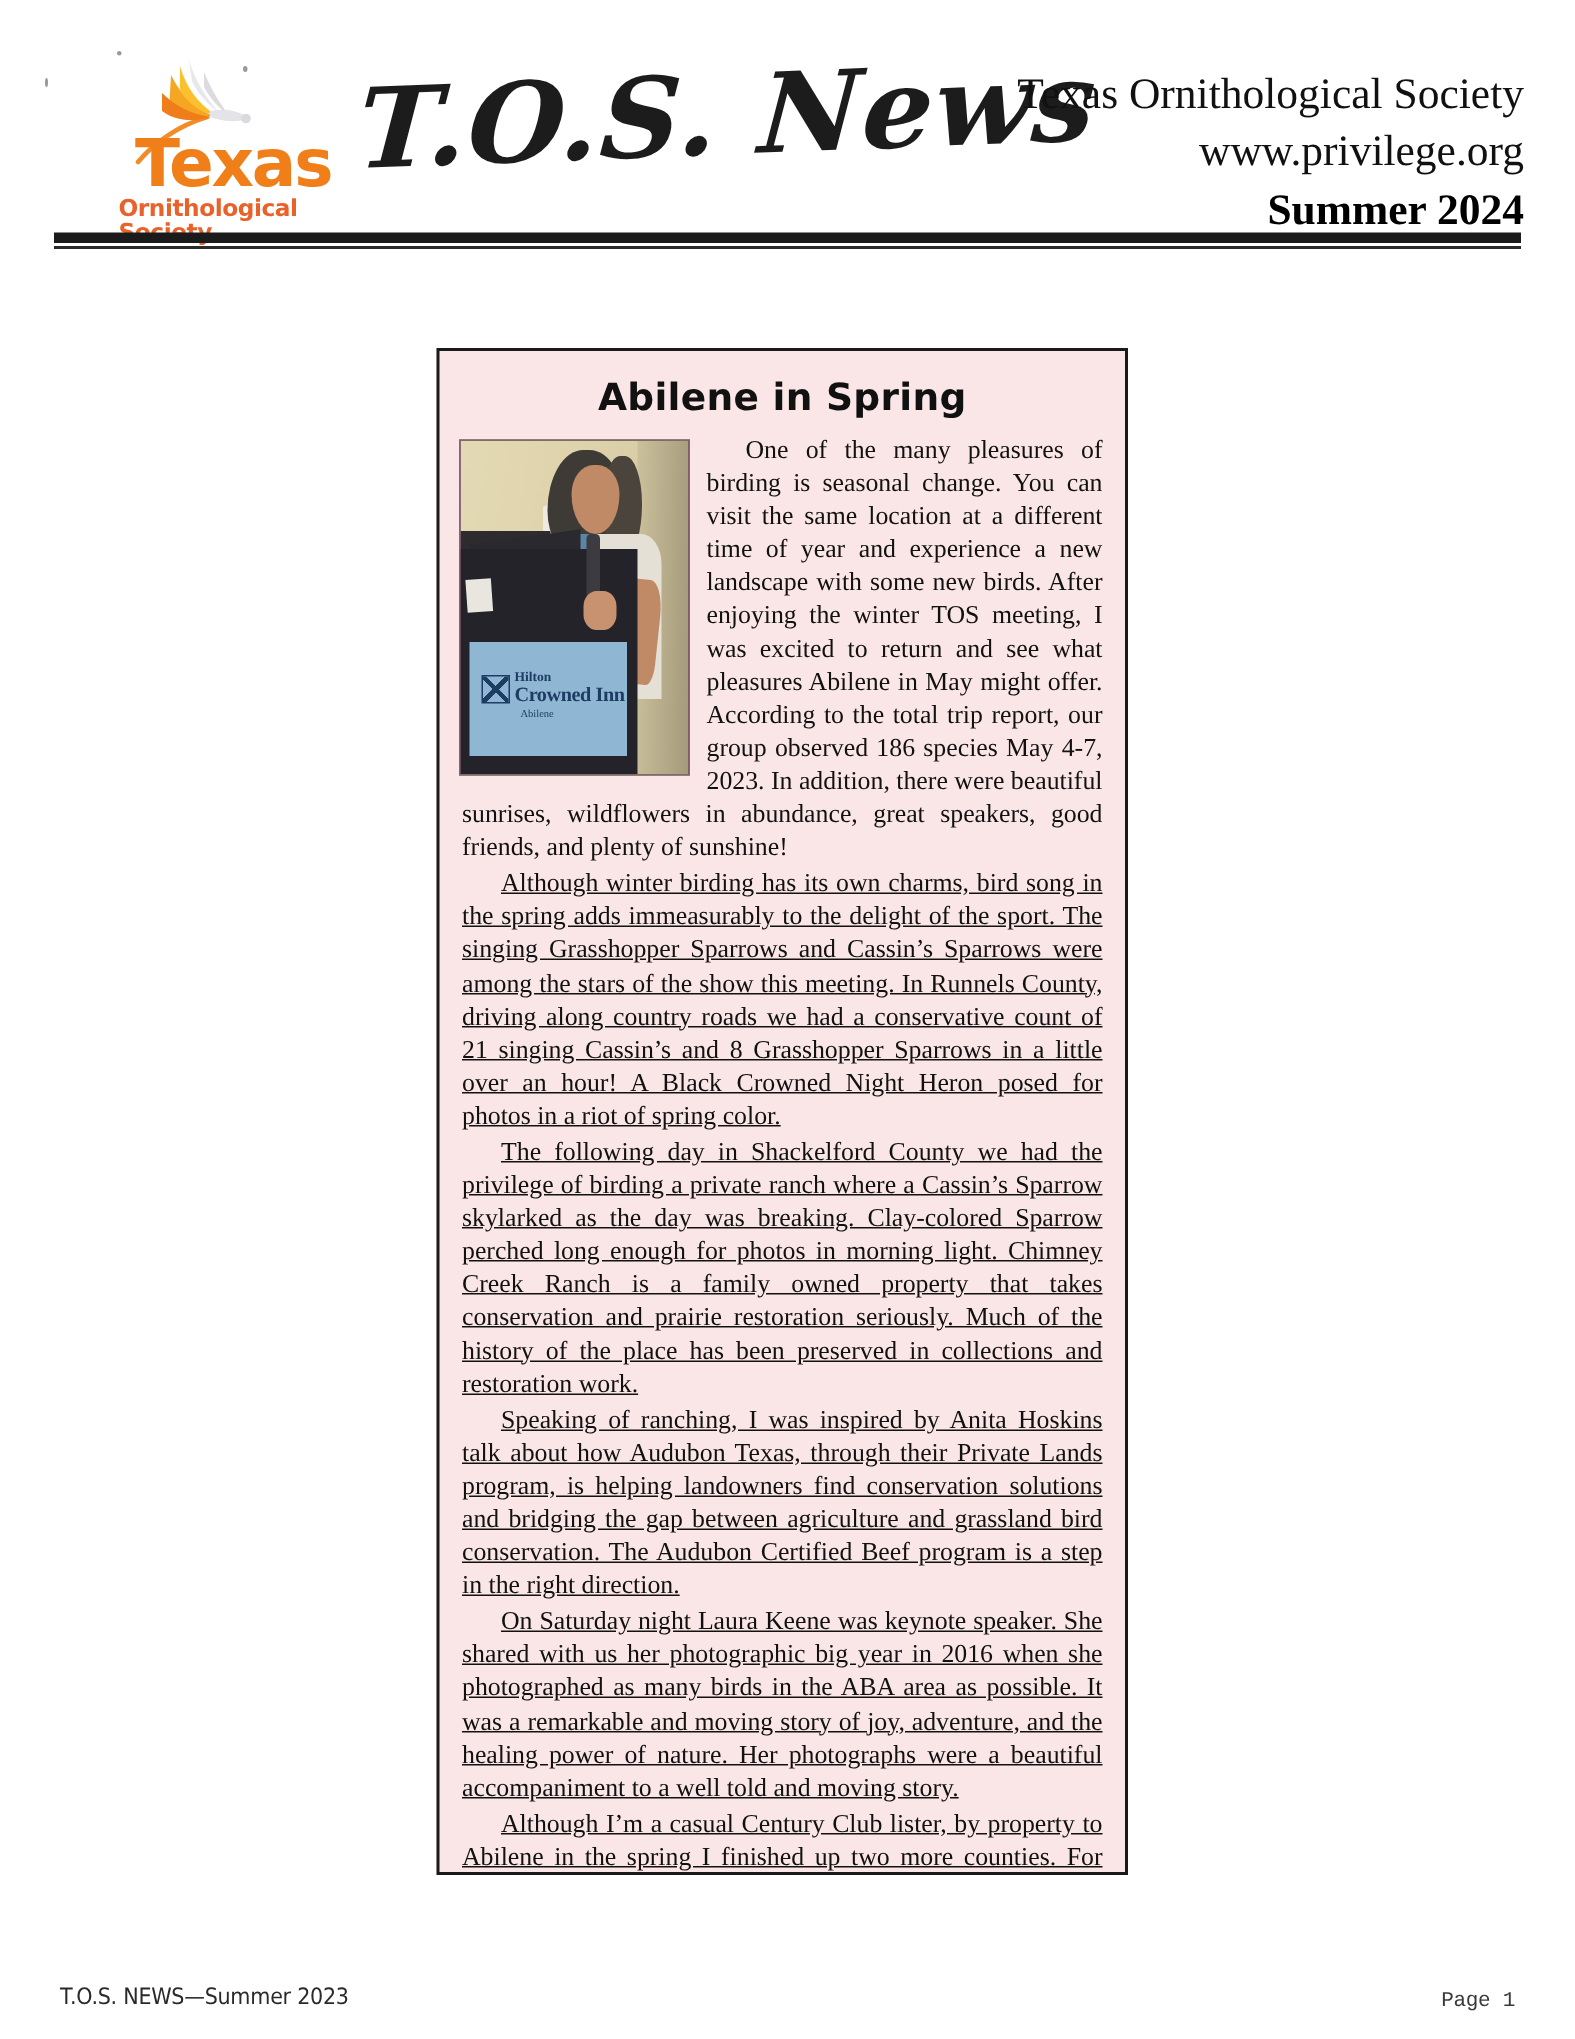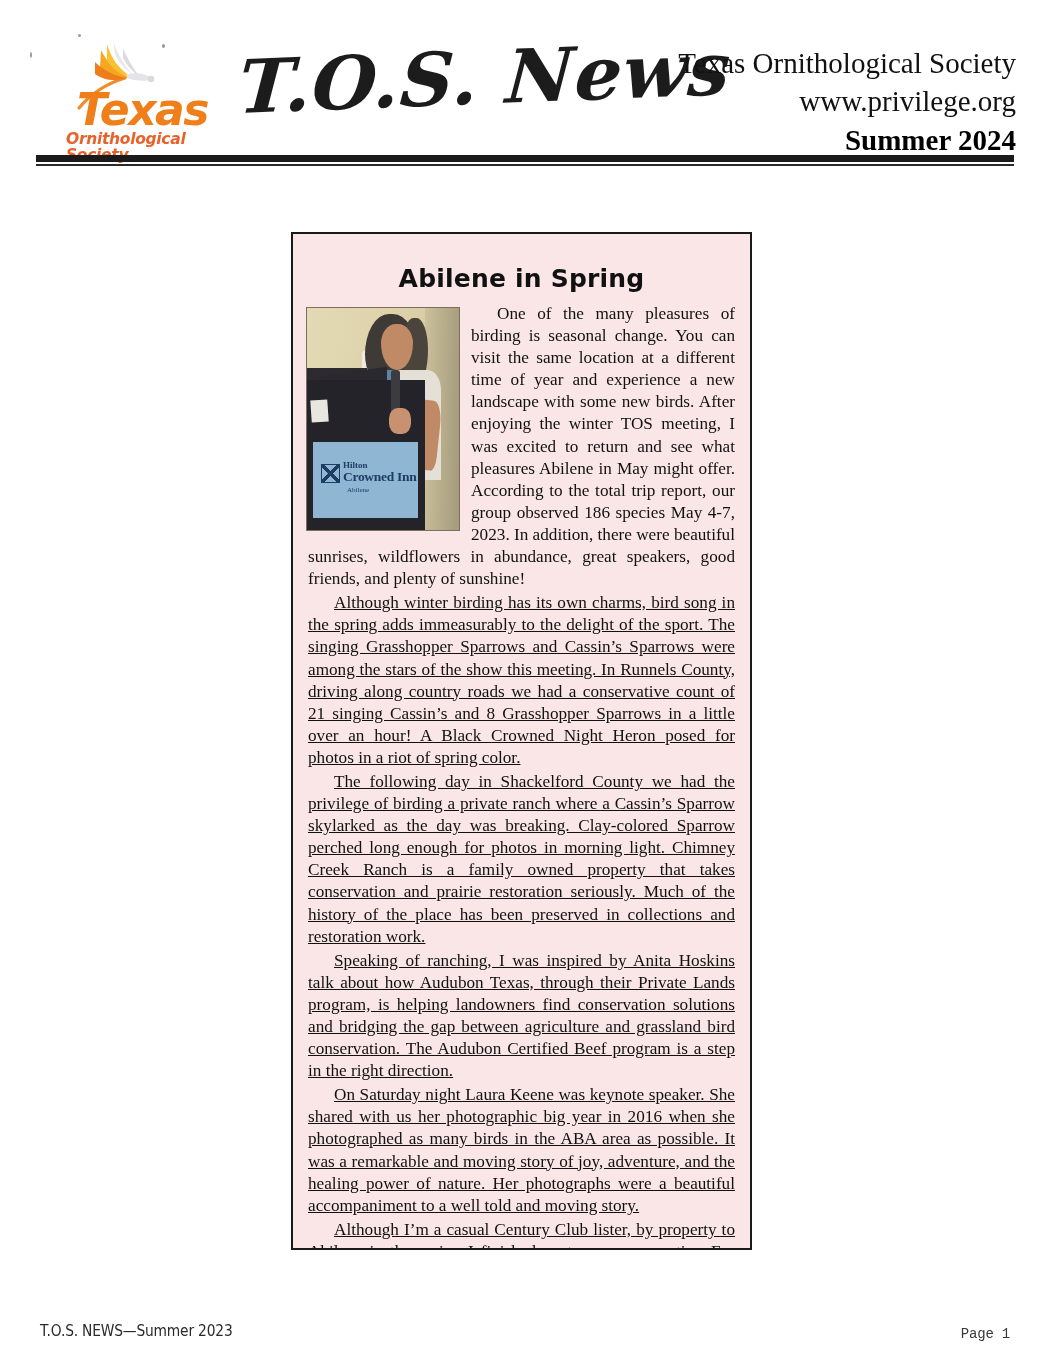--- a/index.html
+++ b/index.html
@@ -17,22 +17,22 @@
 
   
   .masthead {
     position: absolute;
     left: 0; top: 0;
     width: 1050px;
     height: 172px;
   }
   .logo-block {
     position: absolute;
-    left: 55px; top: 36px;
-    width: 195px; height: 120px; font-style: italic;
+    left: 68px; top: 36px;
+    width: 195px; height: 120px;
   }
   .logo-bird {
     position: absolute;
     left: 12px; top: 0px;
     width: 120px; height: 80px;
   }
   .logo-texas {
     position: absolute;
     left: 22px; top: 52px;
     font-family: "DejaVu Sans", sans-serif;
@@ -118,21 +118,21 @@
     padding: 14px 13px 10px 13px;
     overflow: hidden;
   }
   .article-title {
     font-family: "DejaVu Sans", sans-serif;
     font-size: 25px;
     font-weight: 700;
     text-align: center;
     color: #111;
     letter-spacing: 0.2px;
-    margin: 16px 0 10px 0;
+    margin: 2px 0 10px 0;
   }
   .photo {
     float: left;
     width: 154px;
     height: 224px;
     margin: 4px 11px 5px 0px;
     position: relative;
     overflow: hidden;
     background: #701a75;
     border: 1px solid #7a7060;

